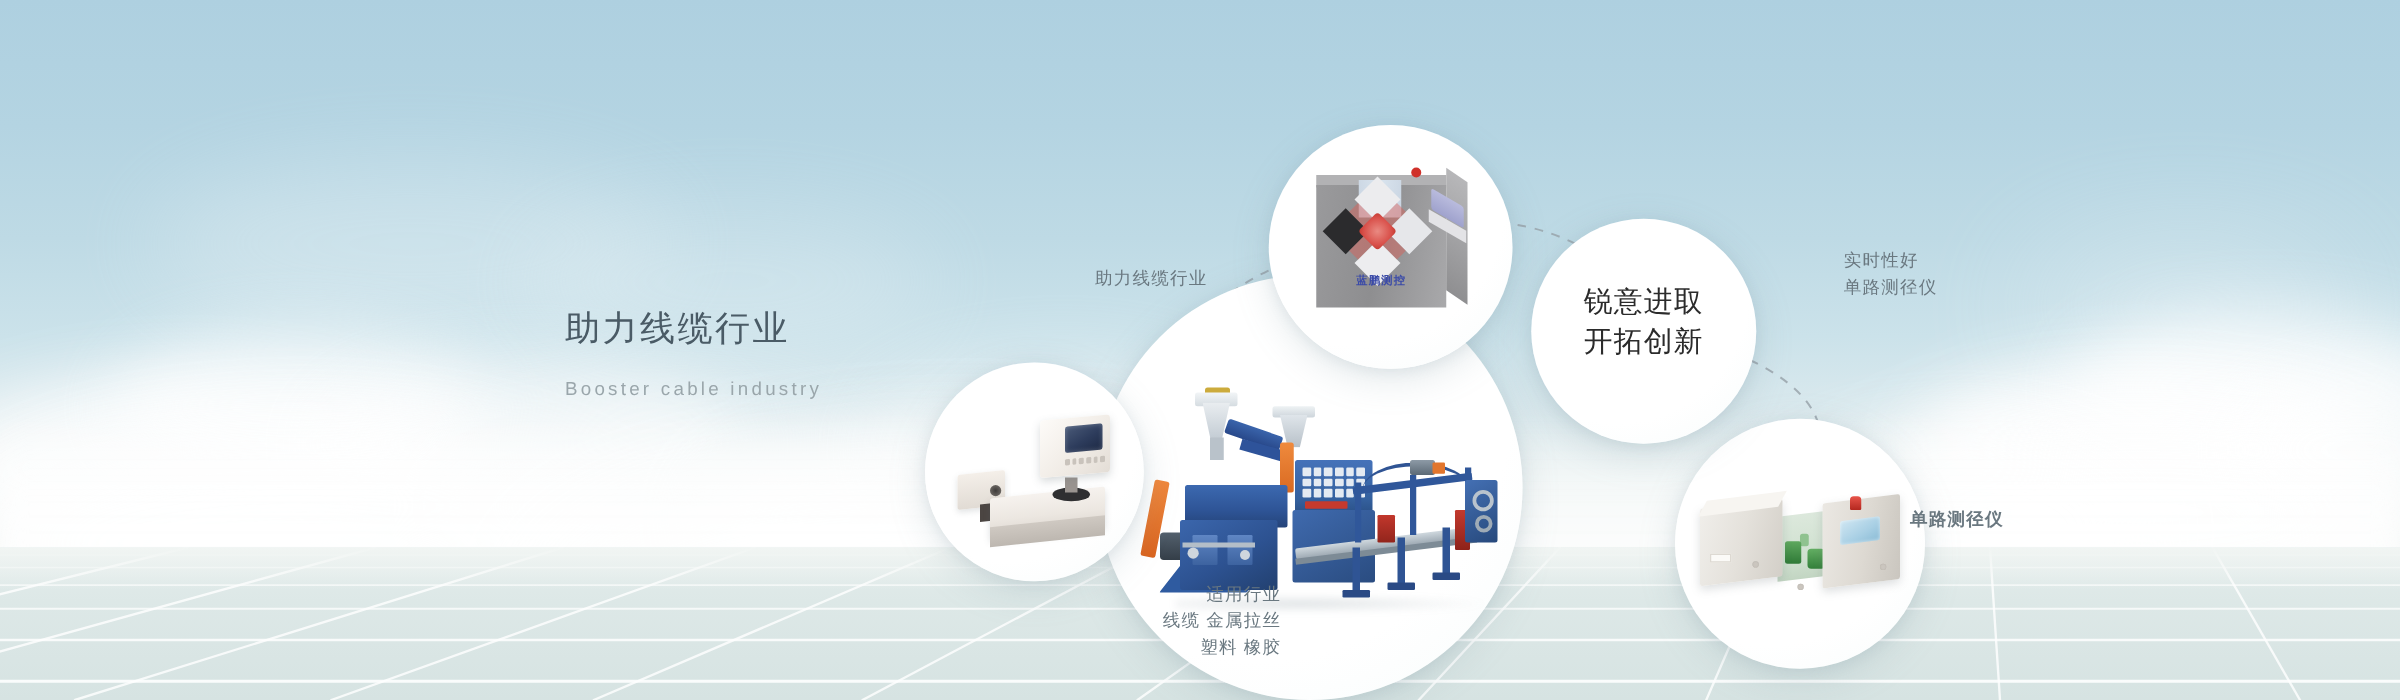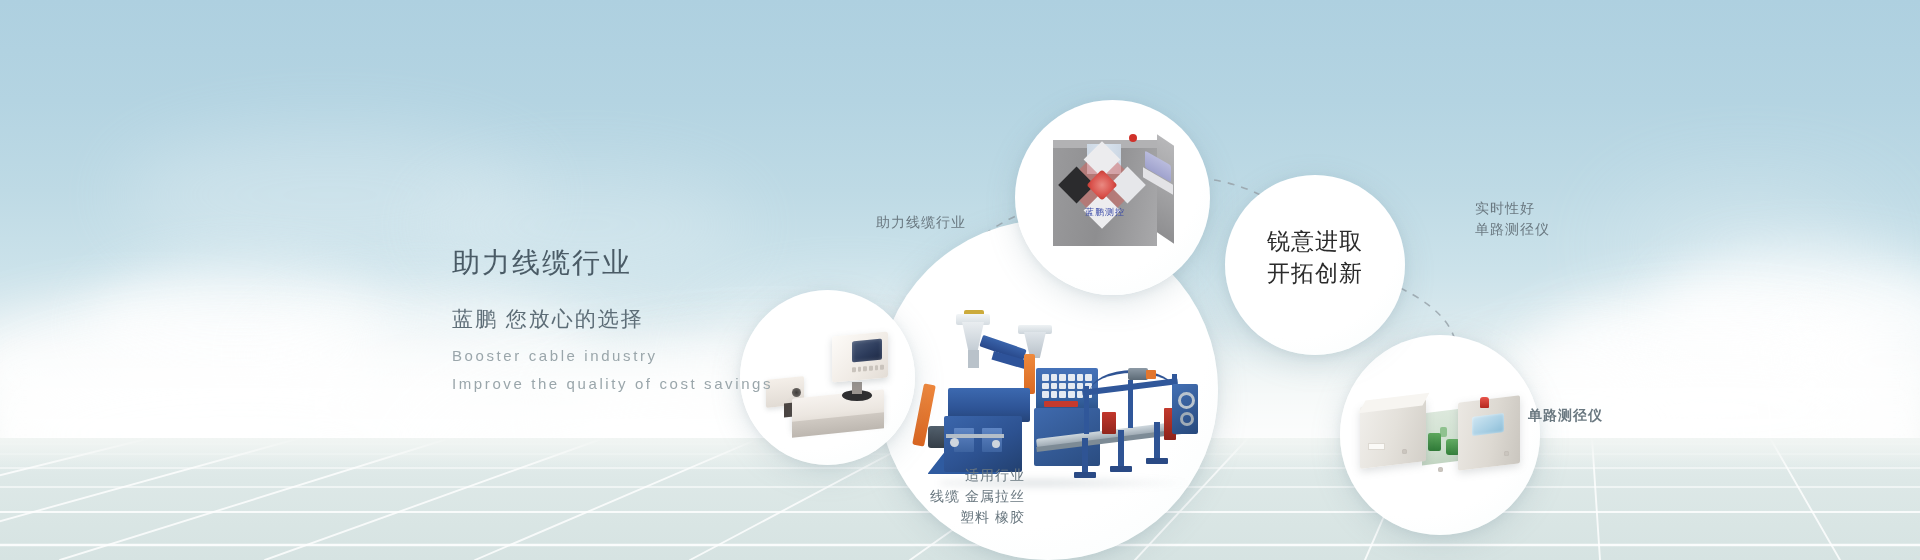--- a/index.html
+++ b/index.html
@@ -265,23 +265,23 @@
   .dg-panel {
     position:absolute; left:130px; top:58px; width:26px; height:17px;
     background:linear-gradient(to bottom,#b9bbdd,#9fa2cd);
     transform:skewY(30deg); border-radius:2px;
   }
   .dg-panel2 {
     position:absolute; left:128px; top:76px; width:30px; height:10px;
     background:#e3e3e6; transform:skewY(30deg);
   }
   .dg-brand {
-    position:absolute; left:38px; top:106px; width:104px;
+    position:absolute; left:38px; top:118px; width:104px;
     text-align:center; font-size:9px; color:#3a4aa8;
-    letter-spacing:1px; font-weight:400;
+    letter-spacing:1px; font-weight:700;
   }
 
   
   .sg-wrap { position:absolute; left:20px; top:54px; width:166px; height:92px; }
   .sg-left {
     position:absolute; left:0; top:14px; width:66px; height:62px;
     background:linear-gradient(105deg,#f0eeea 0%,#e4e1db 50%,#d3cfc8 100%);
     border-radius:2px;
     box-shadow:0 3px 8px rgba(100,110,115,.22);
     transform:skewY(-7deg);
@@ -493,23 +493,21 @@
         <line x1="1365" y1="122" x2="1418" y2="0" stroke-width="1.9" opacity=".80"></line>
         <line x1="1600" y1="122" x2="1592" y2="0" stroke-width="1.9" opacity=".80"></line>
         <line x1="1840" y1="122" x2="1770" y2="0" stroke-width="1.9" opacity=".80"></line>
       </g>
     </svg>
     <div class="fade-top"></div>
   </div>
 
   <div class="textblock">
     <div class="headline">助力线缆行业</div>
-    <div class="subline">蓝鹏 您放心的选择</div>
     <div class="enline">Booster cable industry</div>
-    <div class="enline second">Improve the quality of cost savings</div>
   </div>
 
   <div class="composition">
 
     <svg class="links" viewBox="0 0 1040 480">
       <g fill="none" stroke="#9aa4ab" stroke-width="1.6" stroke-dasharray="7 7" opacity=".85">
         <path d="M 22 300 C 40 222 92 172 150 150"></path>
         <path d="M 320 118 C 378 124 412 152 432 178"></path>
         <path d="M 520 228 C 566 250 580 276 576 300"></path>
       </g>

